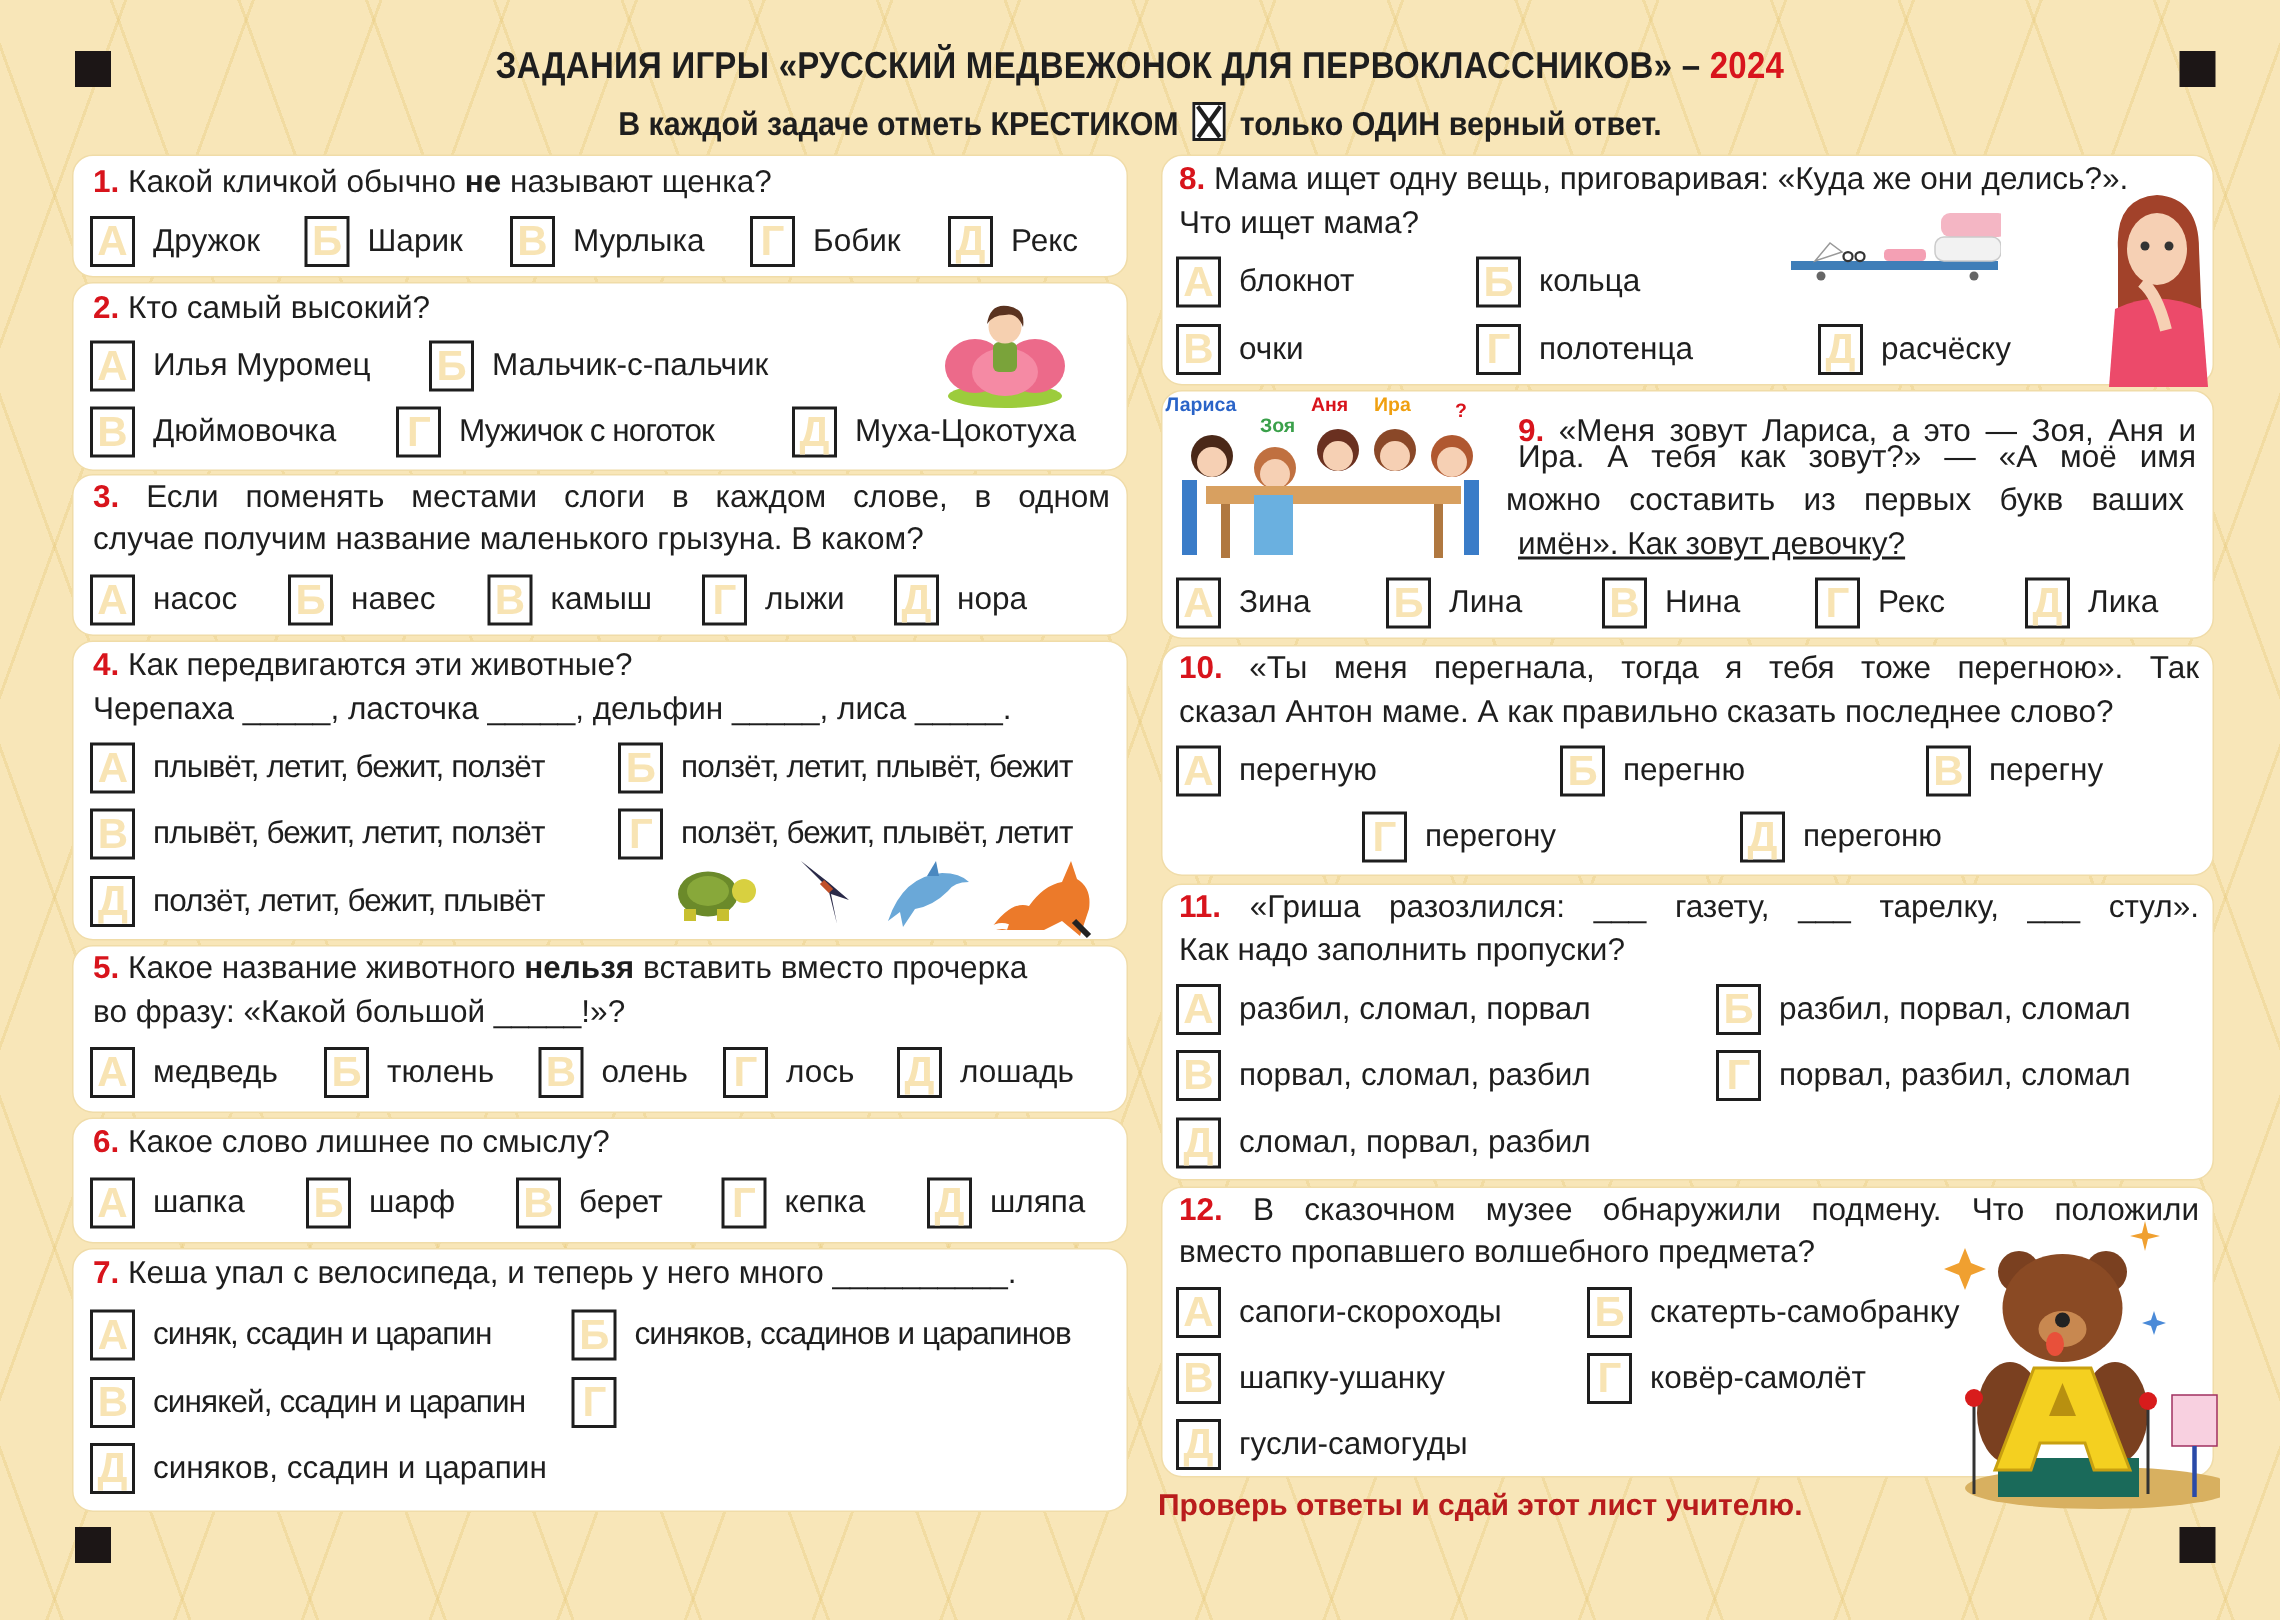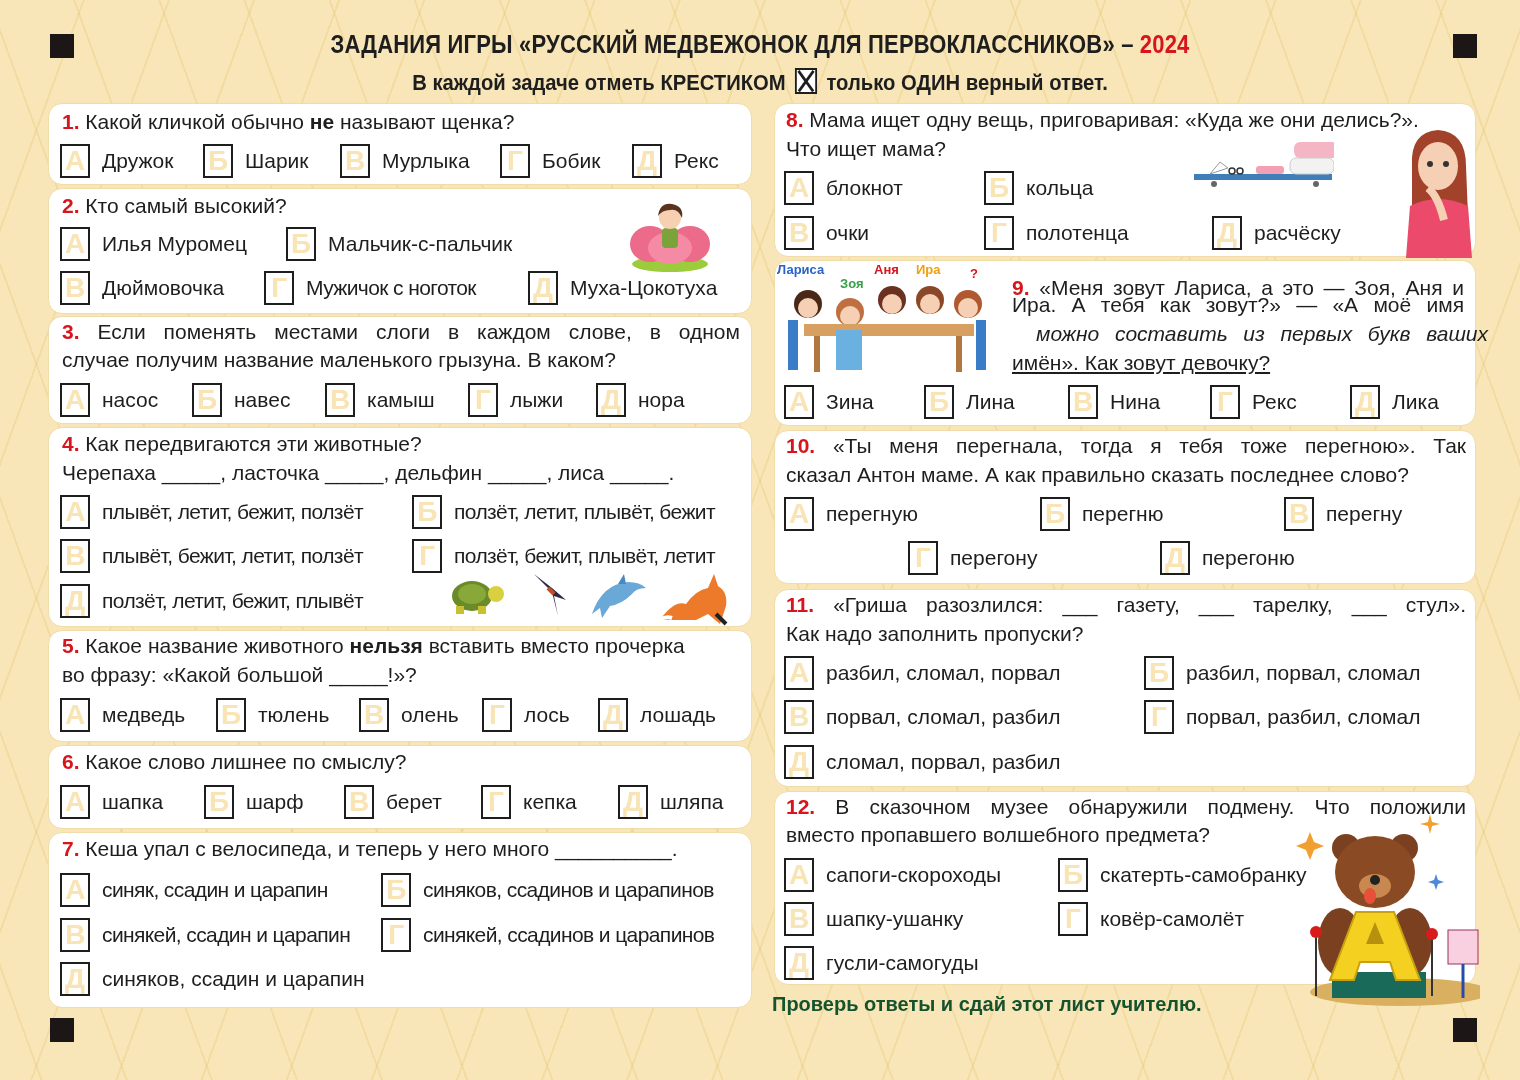--- a/index.html
+++ b/index.html
@@ -54,21 +54,21 @@
   }
   .box {
     width: 30px; height: 34px; border: 2px solid #1e1e1e; background: #fff;
     display: flex; align-items: center; justify-content: center;
     font-size: 28px; font-weight: bold; color: #f8e4b4; margin-right: 12px;
     flex-shrink: 0; line-height: 1;
   }
   .narrow { letter-spacing: -0.6px; }
   .footer {
     position: absolute; left: 772px; top: 993px; font-weight: bold; font-size: 20px;
-    color: #14532d;
+    color: #b91c1c;
   }
   .girls-labels span { position: absolute; font-weight: bold; font-size: 13px; }
   .pic { position: absolute; }
 </style>
 </head>
 <body>
 
 <div class="marker" style="left:50px;top:34px;"></div>
 <div class="marker" style="left:1453px;top:34px;"></div>
 <div class="marker" style="left:50px;top:1018px;"></div>
@@ -283,21 +283,20 @@
 <div class="opt narrow" style="left:381px;top:873px;">
     <span class="box">Б</span>
     <span>синяков, ссадинов и царапинов</span>
   </div>
 <div class="opt narrow" style="left:60px;top:918px;">
     <span class="box">В</span>
     <span>синякей, ссадин и царапин</span>
   </div>
 <div class="opt narrow" style="left:381px;top:918px;">
     <span class="box">Г</span>
-    <span>синякей, ссадинов и царапинов</span>
   </div>
 <div class="opt" style="left:60px;top:962px;">
     <span class="box">Д</span>
     <span>синяков, ссадин и царапин</span>
   </div>
 
 <div class="card" style="left:774px;top:103px;width:702px;height:154px;"></div>
 <div class="q" style="left:786px;top:106px;">
   <span class="num">8.</span>
   <span>Мама ищет одну вещь, приговаривая: «Куда же они делись?».</span>
@@ -367,21 +366,21 @@
   <rect x="24" y="44" width="170" height="12" fill="#d8a060"></rect>
   <rect x="34" y="56" width="6" height="36" fill="#b07840"></rect>
     <rect x="176" y="56" width="6" height="36" fill="#b07840"></rect>
   <rect x="56" y="50" width="26" height="40" fill="#6ab0e0"></rect>
 </svg>
 <div class="q justify" style="left:1012px;top:274px;width:452px;">
   <span class="num">9.</span>
   <span>«Меня зовут Лариса, а это — Зоя, Аня и</span>
 </div>
 <div class="q justify" style="left:1012px;top:291px;width:452px;">Ира. А тебя как зовут?» — «А моё имя</div>
-<div class="q justify" style="left:1036px;top:320px;width:452px;font-style:italic;">можно составить из первых букв ваших</div>
+<div class="q justify" style="left:1004px;top:320px;width:452px;">можно составить из первых букв ваших</div>
 <div class="q" style="left:1012px;top:349px;text-decoration:underline;">имён». Как зовут девочку?</div>
 <div class="opt" style="left:784px;top:385px;">
     <span class="box">А</span>
     <span>Зина</span>
   </div>
 <div class="opt" style="left:924px;top:385px;">
     <span class="box">Б</span>
     <span>Лина</span>
   </div>
 <div class="opt" style="left:1068px;top:385px;">

